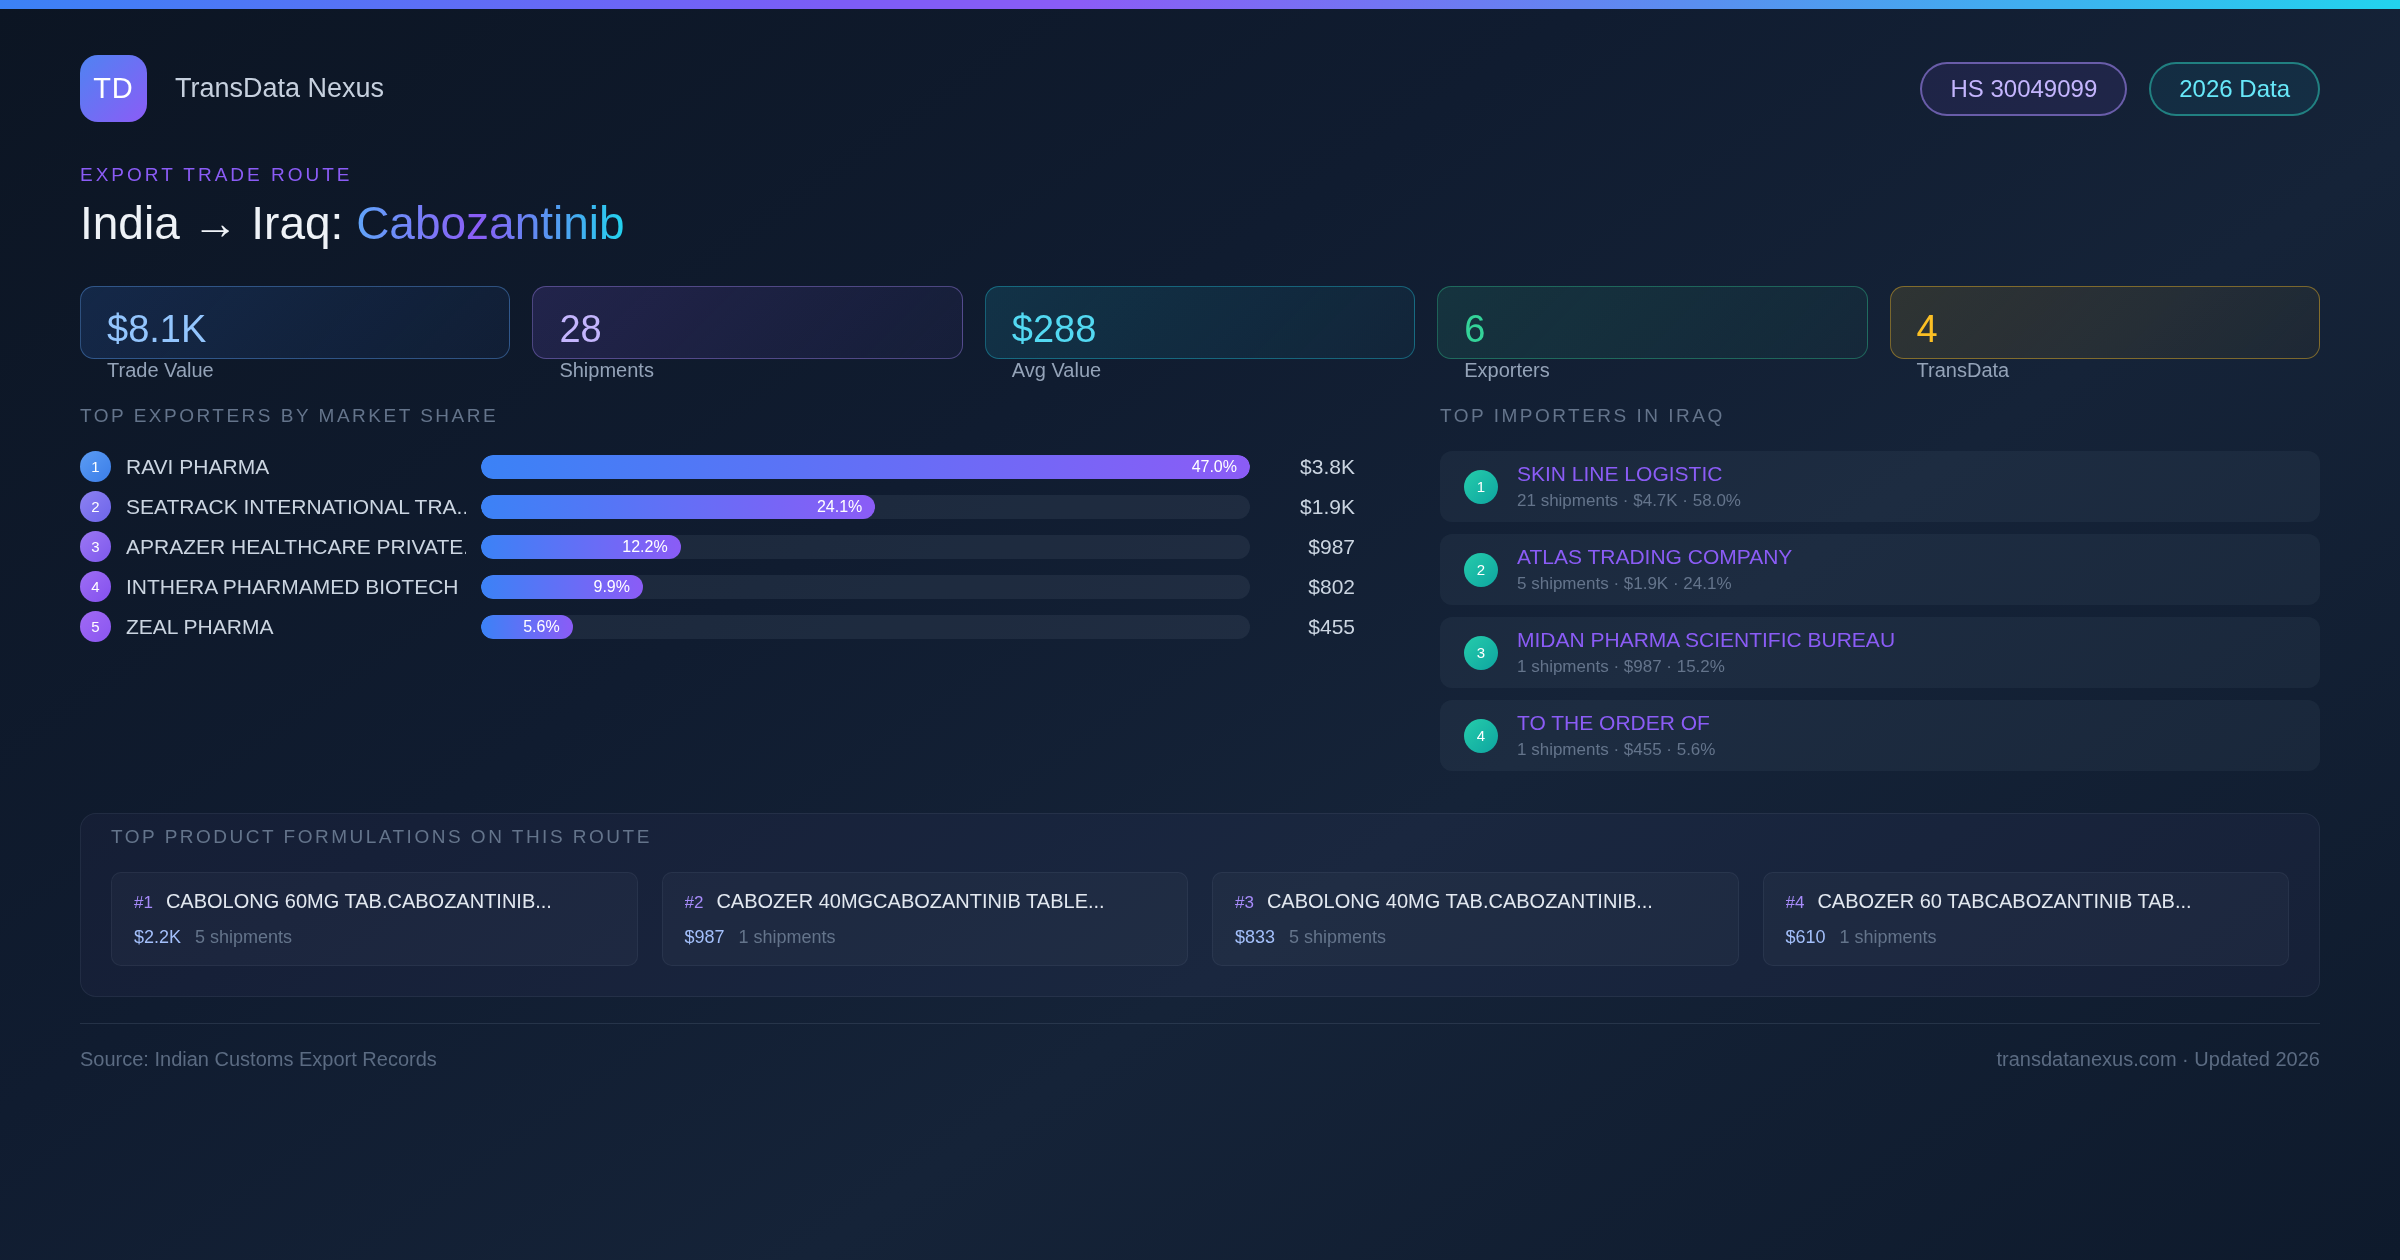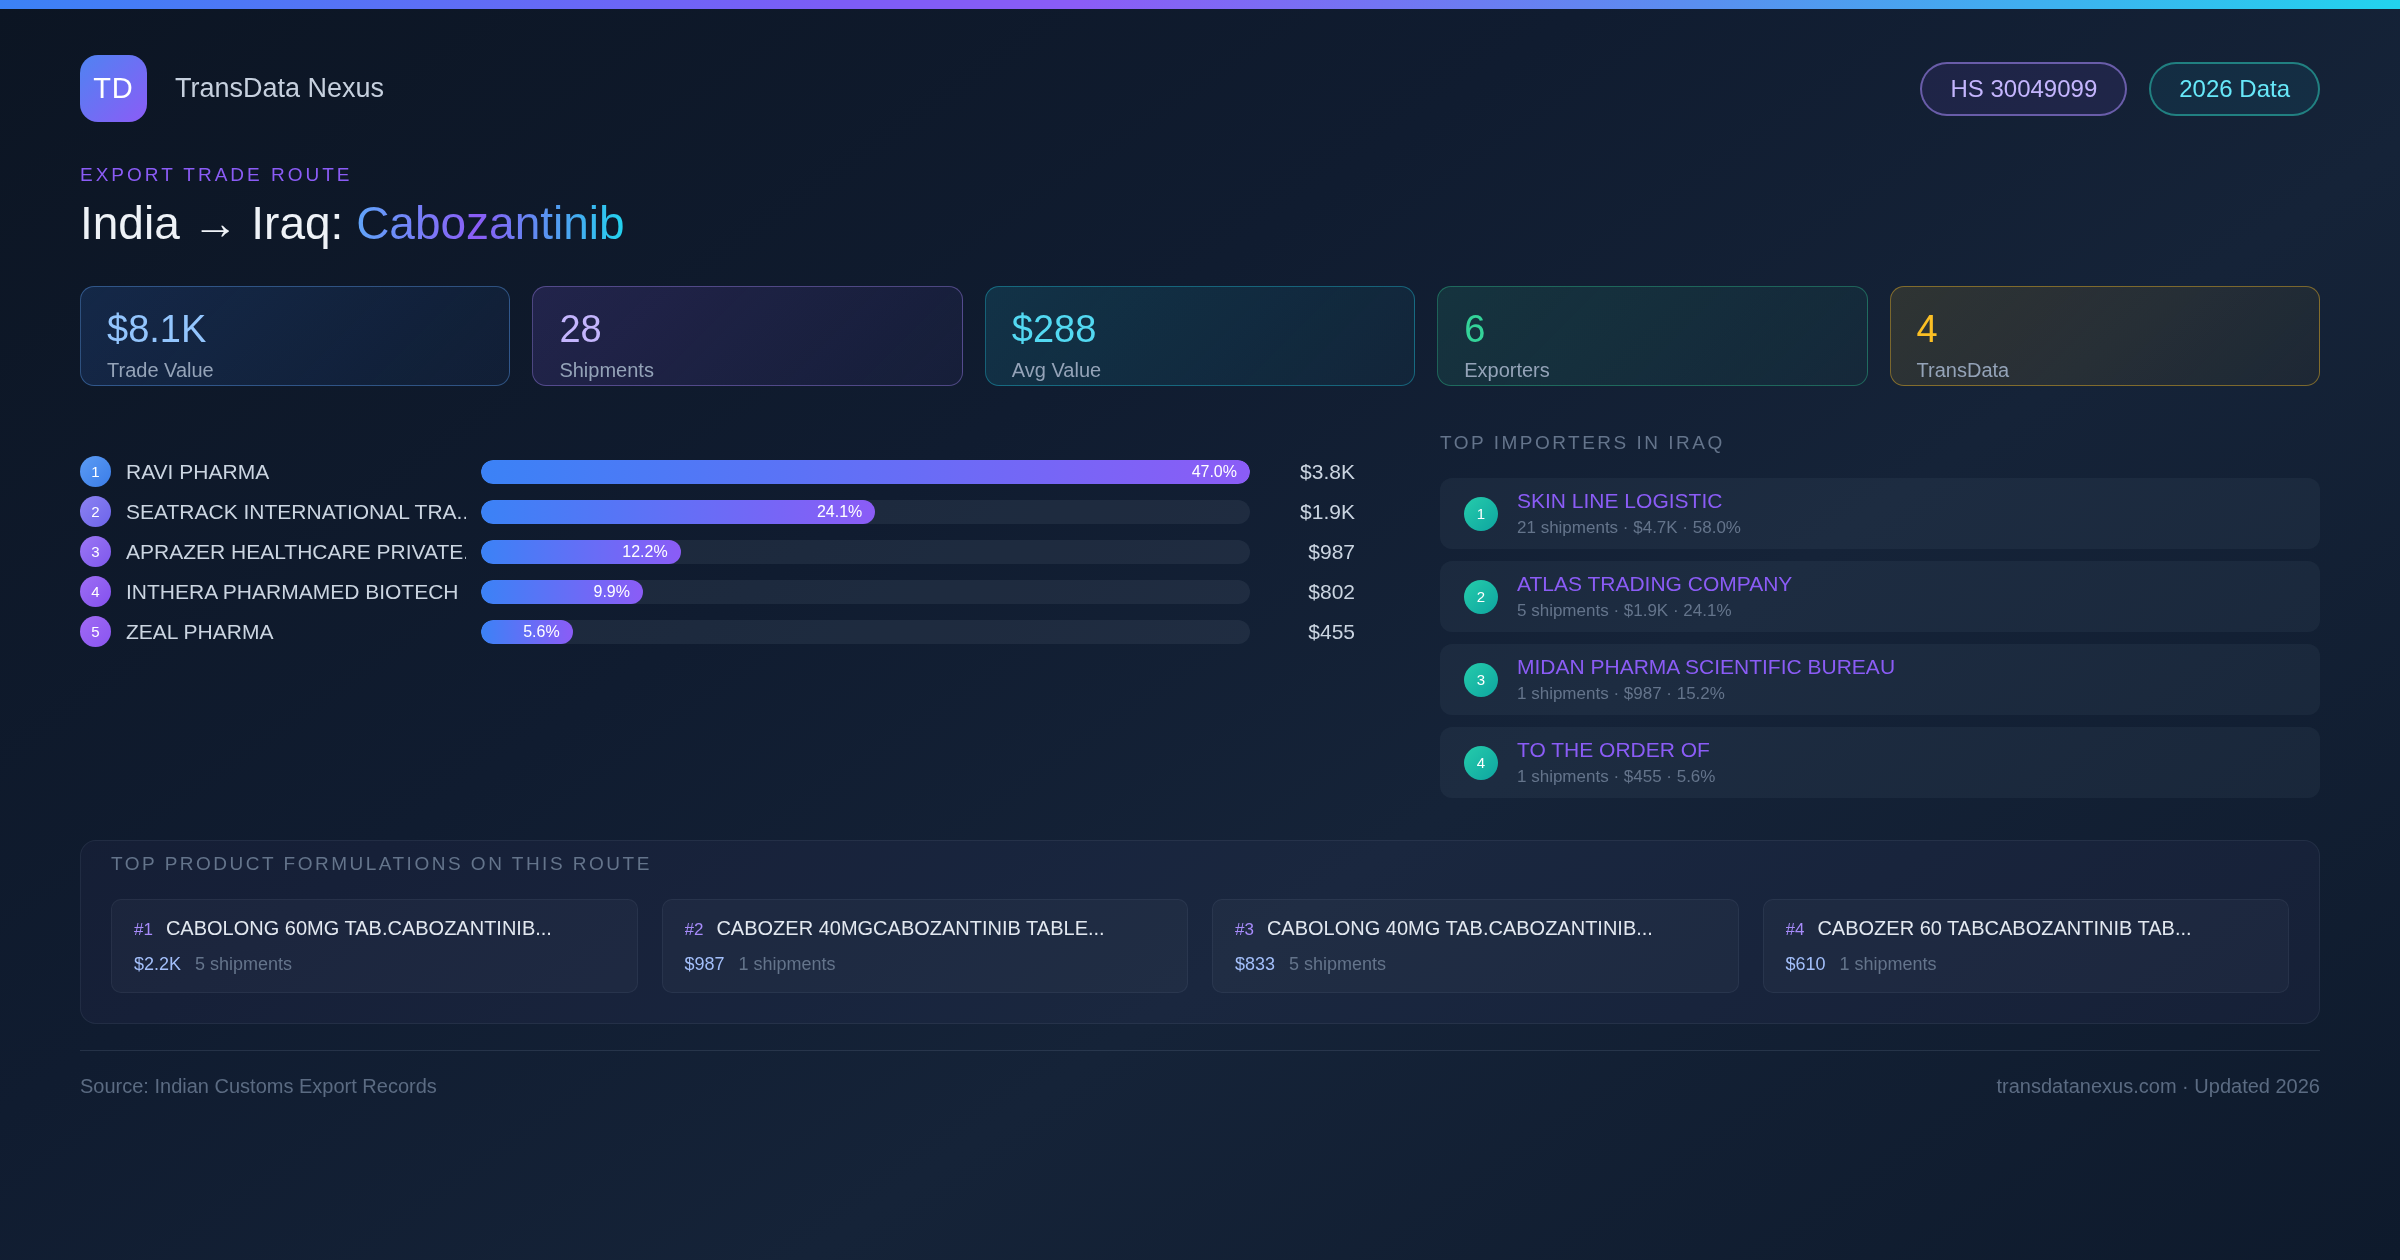--- a/index.html
+++ b/index.html
@@ -36,21 +36,21 @@
   
   .eyebrow { margin-top: 42px; font-size: 19px; letter-spacing: 3px; color: #8b5cf6; }
   .title { margin-top: 10px; font-size: 46px; font-weight: 400; color: #eef2f7; }
   .title .highlight {
     background: linear-gradient(90deg, #60a5fa 0%, #8b5cf6 45%, #22d3ee 100%);
     -webkit-background-clip: text; background-clip: text; color: transparent;
   }
 
   
   .stats { margin-top: 36px; display: grid; grid-template-columns: repeat(5, 1fr); gap: 22px; }
-  .stat-card { border-radius: 14px; padding: 22px 26px; height: 100px; border: 1px solid transparent; }
+  .stat-card { border-radius: 14px; padding: 22px 26px; height: 73px; border: 1px solid transparent; }
   .stat-value { font-size: 38px; line-height: 1.1; }
   .stat-label { margin-top: 8px; font-size: 20px; color: #94a3b8; }
   .stat-blue   { background: linear-gradient(135deg, rgba(59,130,246,0.16), rgba(59,130,246,0.05)); border-color: rgba(96,165,250,0.38); }
   .stat-blue .stat-value { color: #93c5fd; }
   .stat-purple { background: linear-gradient(135deg, rgba(139,92,246,0.16), rgba(139,92,246,0.05)); border-color: rgba(167,139,250,0.38); }
   .stat-purple .stat-value { color: #c4b5fd; }
   .stat-cyan   { background: linear-gradient(135deg, rgba(34,211,238,0.13), rgba(34,211,238,0.04)); border-color: rgba(34,211,238,0.35); }
   .stat-cyan .stat-value { color: #53d9f2; }
   .stat-green  { background: linear-gradient(135deg, rgba(52,211,153,0.12), rgba(52,211,153,0.04)); border-color: rgba(52,211,153,0.35); }
   .stat-green .stat-value { color: #34d399; }
@@ -165,20 +165,21 @@
     </div>
     <div class="stat-card stat-amber">
       <div class="stat-value">4</div>
       <div class="stat-label">TransData</div>
     </div>
   </div>
 
   <div class="columns">
 
     <div>
+      <div class="section-title">TOP EXPORTERS BY MARKET SHARE</div>
       <div class="exp-rows">
 
         <div class="exp-row">
           <div class="exp-rank">1</div>
           <div class="exp-name">RAVI PHARMA</div>
           <div class="exp-track">
             <div class="exp-fill" style="width: 100%;">47.0%</div>
           </div>
           <div class="exp-value">$3.8K</div>
         </div>

